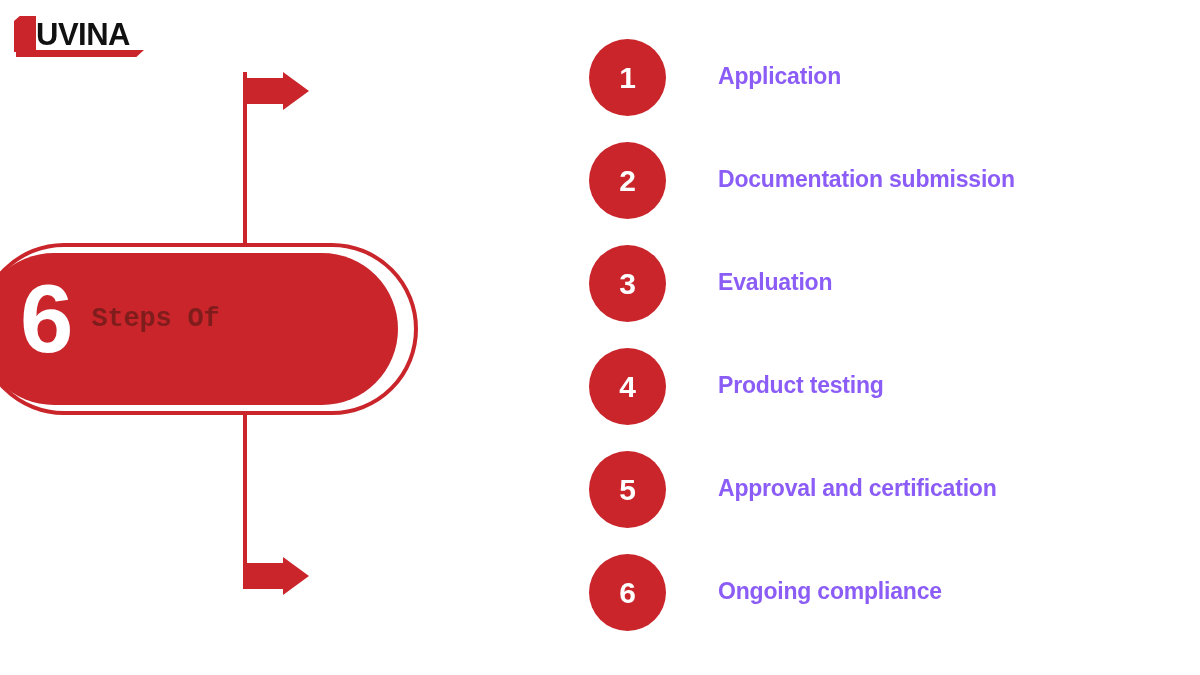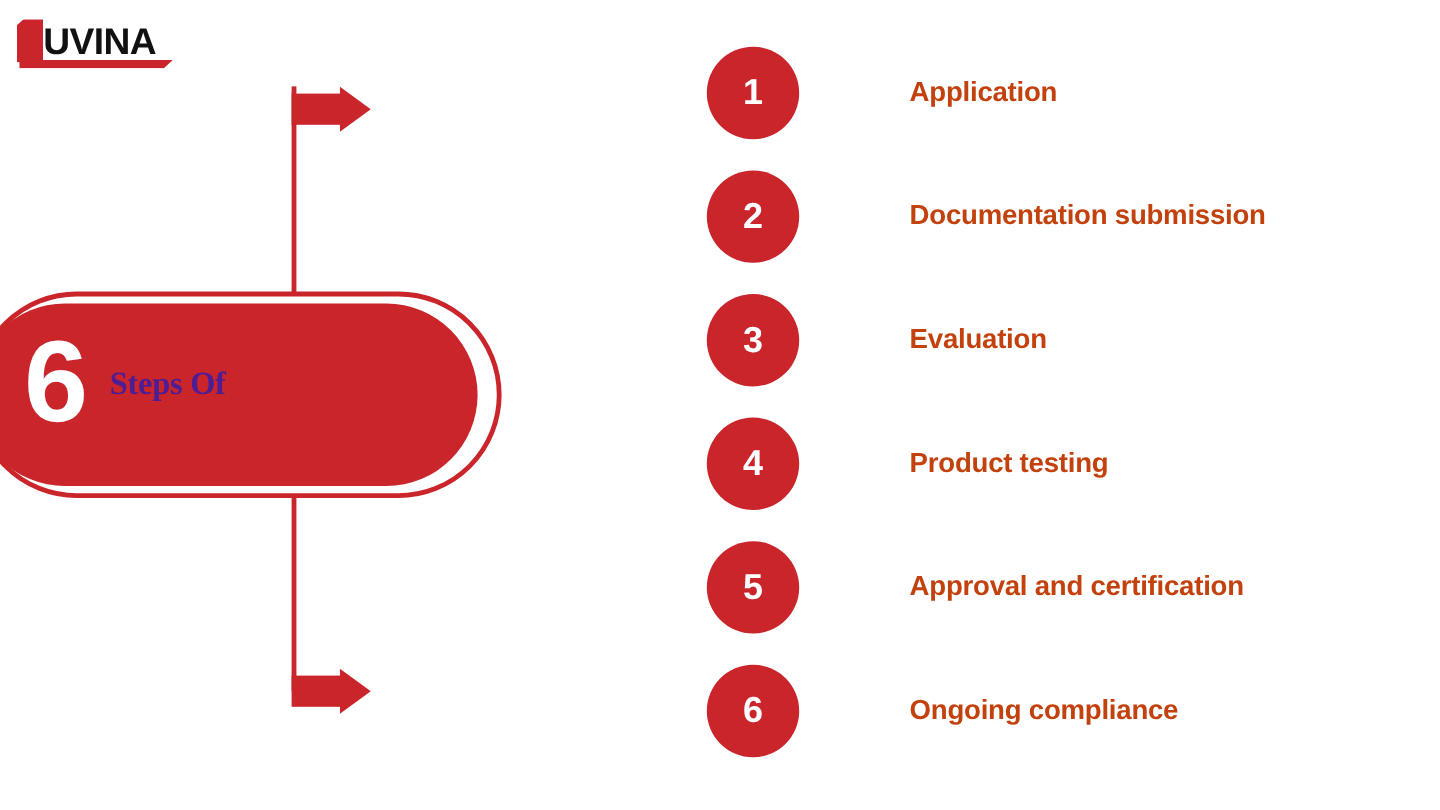--- a/index.html
+++ b/index.html
@@ -136,24 +136,24 @@
     font-size: 96px;
     font-weight: 700;
     color: #ffffff;
     line-height: 96px;
     letter-spacing: -2px;
     font-family: "Liberation Sans", sans-serif;
   }
   .badge-title {
     font-size: 27px;
     font-weight: 700;
-    color: #4c1d95;
+    color: #7f1d1d;
     line-height: 32px;
     letter-spacing: -0.2px;
-    font-family: Liberation Serif, serif;
+    font-family: Liberation Mono, monospace;
     max-width: 220px;
   }
 
   
   .steps {
     position: absolute;
     left: 589px;
     top: 39px;
     width: 580px;
   }
@@ -175,25 +175,25 @@
     justify-content: center;
   }
   .step-num {
     font-size: 30px;
     font-weight: 700;
     color: #ffffff;
     line-height: 30px;
     font-family: "Liberation Sans", sans-serif;
   }
   .step-label {
-    margin-left: 92px;
+    margin-left: 52px;
     margin-top: 22px;
     font-size: 23px;
     font-weight: 700;
-    color: #c2410c;
+    color: #8b5cf6;
     line-height: 30px;
     letter-spacing: -0.2px;
     white-space: nowrap;
     font-family: "Liberation Sans", sans-serif;
   }
 </style>
 </head>
 <body>
 
 <div class="canvas">

